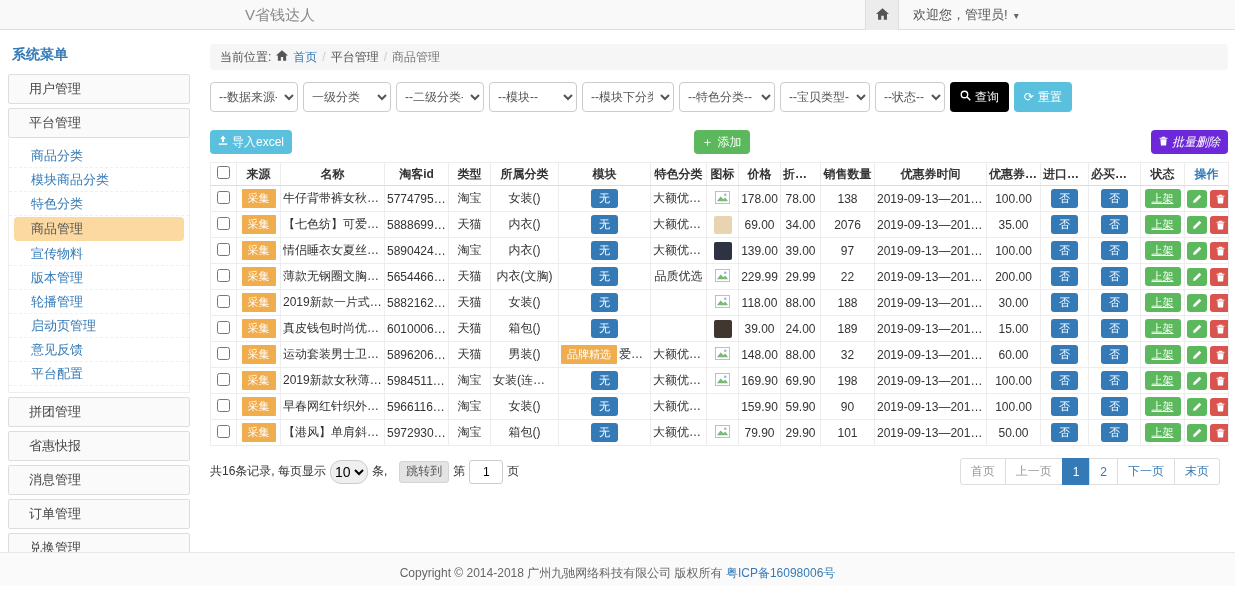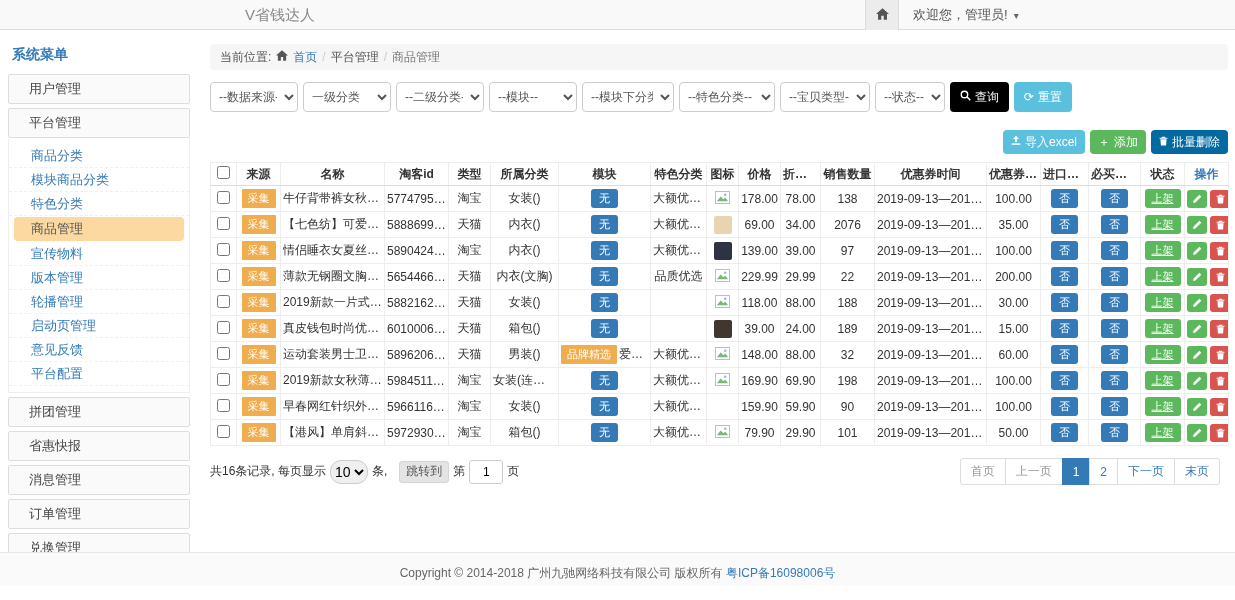--- a/index.html
+++ b/index.html
@@ -40,24 +40,24 @@
   .filters { display:flex; gap:5px; margin-top:12px; align-items:center; flex-wrap:nowrap; }
   .filters select { height:30px; border:1px solid #ccc; border-radius:4px; color:#555; font-size:12px;
     background:#fff; padding:0 4px; font-family:inherit; }
   .filters input[type=text] { height:30px; width:150px; border:1px solid #ccc; border-radius:4px; padding:0 8px;
     font-size:12px; color:#555; font-family:inherit; }
   .btn { display:inline-flex; align-items:center; gap:4px; border:none; border-radius:4px; color:#fff;
     font-size:12px; padding:0 10px; height:30px; cursor:pointer; font-family:inherit; }
   .btn-primary { background:#000000; }
   .btn-info { background:#5bc0de; }
   .btn-success { background:#5cb85c; }
-  .btn-danger-soft { background:#0369a1; }
-
-  
-  .toolbar { margin-top:18px; display:flex; justify-content:flex-end; gap:5px; }
+  .btn-danger-soft { background:#6d28d9;font-style:italic; }
+
+  
+  .toolbar { margin-top:18px; display:flex; justify-content:space-between; gap:5px; }
   .toolbar .btn { height:24px; padding:0 8px; font-size:12px; }
 
   
   table { margin-top:8px; border-collapse:collapse; table-layout:fixed; width:1018px; }
   th, td { border:1px solid #ededed; text-align:center; padding:2px 2px; height:26px;
     overflow:hidden; white-space:nowrap; text-overflow:ellipsis; font-size:12px; }
   thead th { font-weight:bold; color:#333; border-bottom:1px solid #ddd; height:23px; }
   th.op-col { color:#337ab7; }
   .tag-orange { display:inline-block; background:#f0ad4e; color:#fff; font-size:11px; padding:2px 6px; border-radius:1px; cursor:pointer; }
   .tag-blue { display:inline-block; background:#337ab7; color:#fff; font-size:11px; padding:2px 8px; border-radius:3px; cursor:pointer; }

